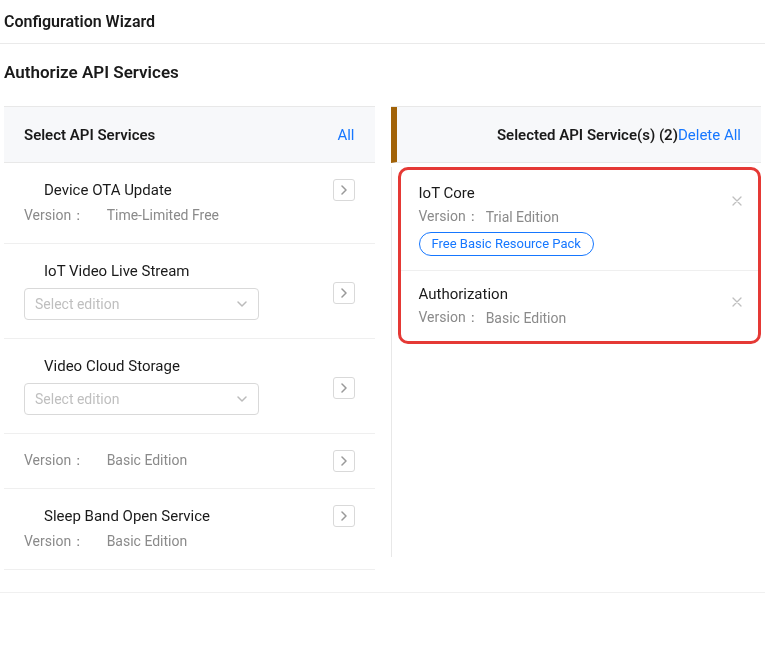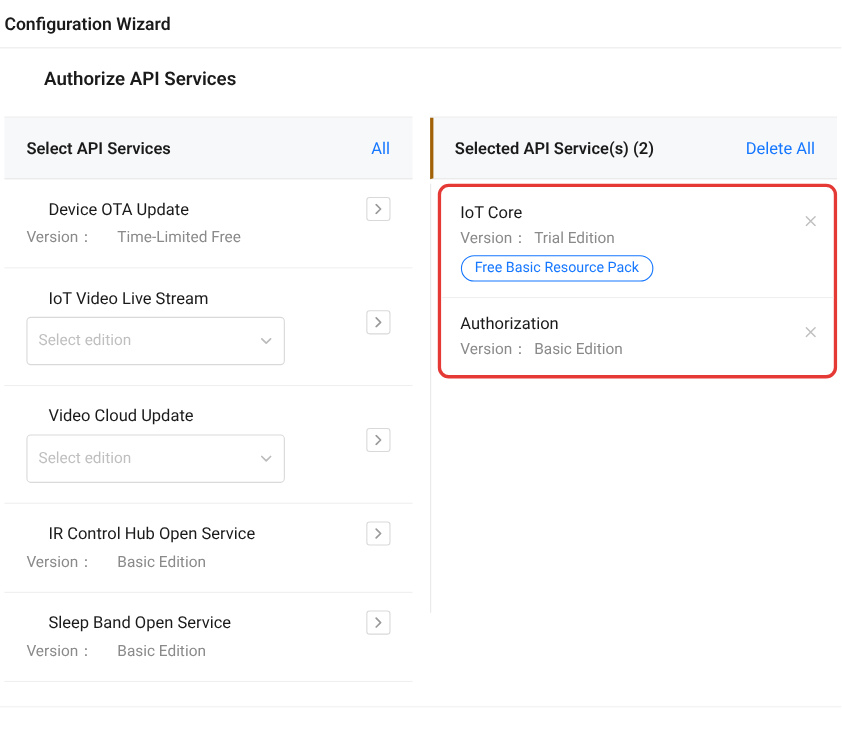--- a/index.html
+++ b/index.html
@@ -13,21 +13,20 @@
     .header {
       padding: 12px 4px;
       border-bottom: 1px solid #eaeaea;
     }
     .header-title {
       font-size: 16px;
       font-weight: 600;
     }
     .subheader {
       padding: 18px 4px 14px 4px;
-      margin-left: 36px;
     }
     .sub-title {
       font-size: 17px;
       font-weight: 600;
       margin-bottom: 10px;
     }
     .sub-desc {
       color: #666;
       font-size: 14px;
       line-height: 1.55;
@@ -56,21 +55,22 @@
     }
     .link-all, .link-delete-all {
       color: #1677ff;
       font-size: 15px;
       cursor: pointer;
     }
     .left-panel .panel-head, .right-panel .panel-head {
       border-bottom: 1px solid #e8e8e8;
     }
     .right-panel .panel-head {
-      border-left: 3px solid #a16207;
+      border-left: 6px solid #a16207;
+      justify-content: flex-end;
     }
     .service-item {
       padding: 18px 20px;
       border-bottom: 1px solid #efefef;
       position: relative;
     }
     .service-name {
       font-size: 15px;
       font-weight: 400;
       color: #1a1a1a;
@@ -100,21 +100,21 @@
       display: flex;
       align-items: center;
       justify-content: center;
       cursor: pointer;
     }
     .add-btn svg { display: block; }
     .select-box {
       margin-top: 2px;
       border: 1px solid #d9d9d9;
       border-radius: 4px;
-      height: 44px;
+      height: 32px;
       width: 235px;
       display: flex;
       align-items: center;
       justify-content: space-between;
       padding: 0 10px;
       cursor: pointer;
       background: #fff;
     }
     .select-placeholder {
       color: #bfbfbf;
@@ -228,36 +228,35 @@
           </svg>
       </div>
       <div class="add-btn" style="top:38px">
         <svg width="10" height="10" viewBox="0 0 10 10">
             <path d="M3 1 L7 5 L3 9" fill="none" stroke="#999" stroke-width="1.5" stroke-linecap="round" stroke-linejoin="round"></path>
           </svg>
       </div>
     </div>
 
     <div class="service-item">
-      <div class="service-name">Video Cloud Update</div>
+      <div class="service-name">Video Cloud Storage</div>
       <div class="select-box">
         <span class="select-placeholder">Select edition</span>
         <svg width="12" height="12" viewBox="0 0 12 12">
             <path d="M2 4 L6 8 L10 4" fill="none" stroke="#bbb" stroke-width="1.5" stroke-linecap="round" stroke-linejoin="round"></path>
           </svg>
       </div>
       <div class="add-btn" style="top:38px">
         <svg width="10" height="10" viewBox="0 0 10 10">
             <path d="M3 1 L7 5 L3 9" fill="none" stroke="#999" stroke-width="1.5" stroke-linecap="round" stroke-linejoin="round"></path>
           </svg>
       </div>
     </div>
 
     <div class="service-item">
-      <div class="service-name">IR Control Hub Open Service</div>
       <div class="version-line">
         <span class="label">Version：</span>
         <span class="value">Basic Edition</span>
       </div>
       <div class="add-btn">
         <svg width="10" height="10" viewBox="0 0 10 10">
             <path d="M3 1 L7 5 L3 9" fill="none" stroke="#999" stroke-width="1.5" stroke-linecap="round" stroke-linejoin="round"></path>
           </svg>
       </div>
     </div>

